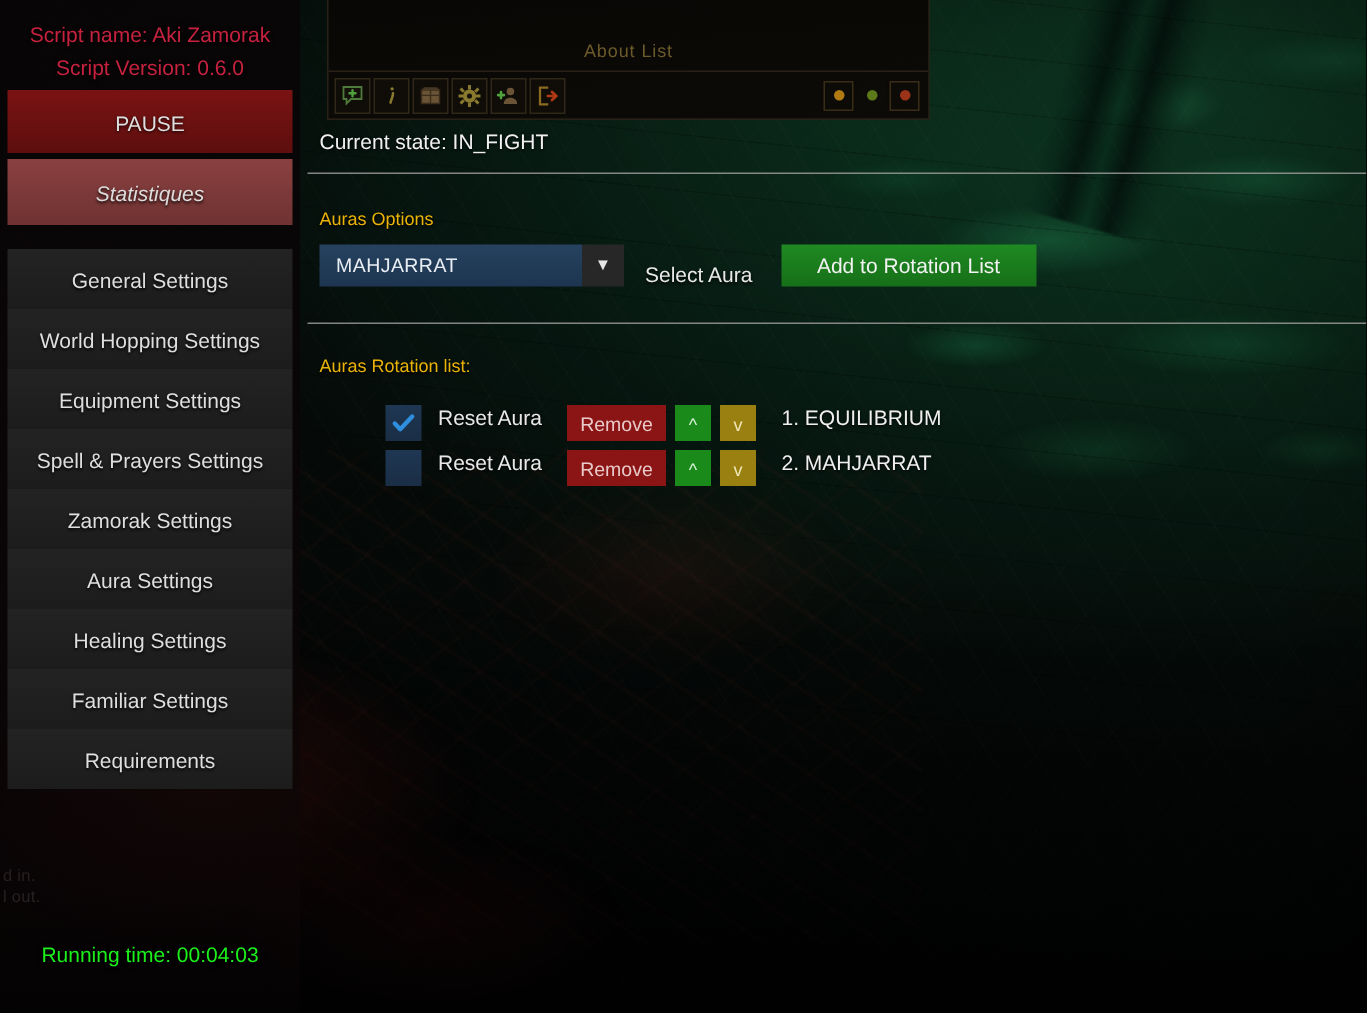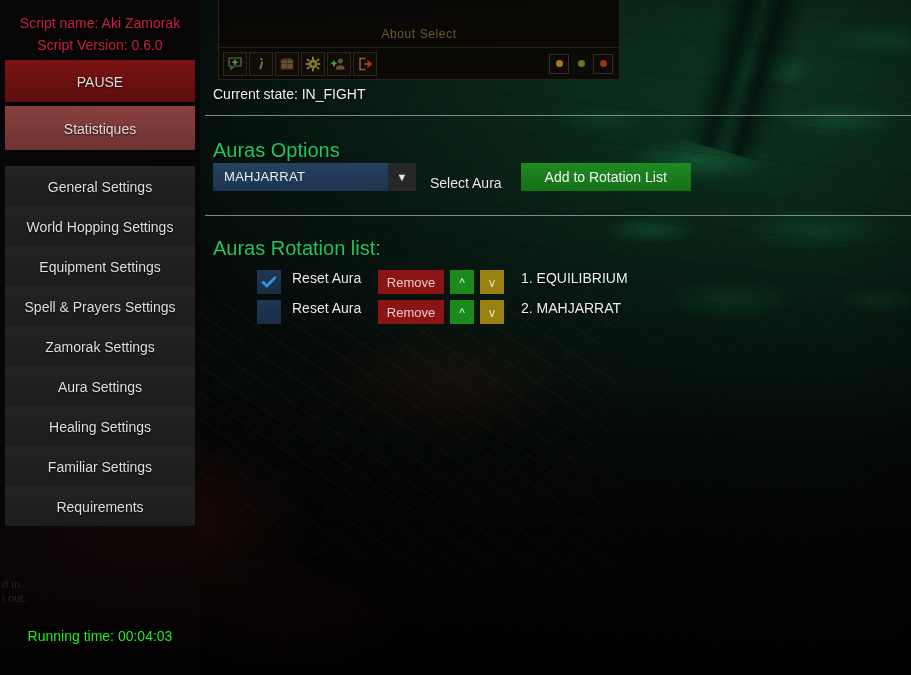--- a/index.html
+++ b/index.html
@@ -144,20 +144,21 @@
     height: 42px;
     line-height: 42px;
     background: linear-gradient(180deg, #7a1313 0%, #5e0e0e 100%);
     margin-bottom: 4px;
   }
   .btn-stats {
     height: 44px;
     line-height: 44px;
     background: linear-gradient(180deg, #8a4040 0%, #6f3232 100%);
     margin-bottom: 16px;
+    font-style: italic;
   }
   .nav-btn {
     height: 40px;
     line-height: 40px;
     background: linear-gradient(180deg, #232323 0%, #1c1c1c 100%);
     margin-bottom: 0;
   }
 
   .running-time {
     position: absolute;
@@ -245,22 +246,22 @@
     position: absolute;
     left: 5px;
     width: 706px;
     height: 1px;
     background: #9a9a9a;
     opacity: .85;
   }
   .section-label {
     position: absolute;
     left: 13px;
-    color: #22c55e;
-    font-size: 20px;
+    color: #eab308;
+    font-size: 12px;
     text-shadow: 0 1px 2px rgba(0,0,0,.9);
   }
 
   
   .aura-row {
     position: absolute;
     left: 13px; top: 163px;
     display: flex;
     align-items: center;
   }
@@ -378,21 +379,21 @@
   <div class="bg-pillar"></div>
   <div class="bg-layer bg-stone-cells"></div>
   <div class="bg-red-rubble"></div>
   <div class="bg-red-floor"></div>
   <div class="bg-layer bg-vignette"></div>
 
   <div class="ghost-chat" style="top:578px;">d in.</div>
   <div class="ghost-chat" style="top:592px;">l out.</div>
 
   <div id="clan-window">
-    <div class="clan-title">About Select</div>
+    <div class="clan-title">About List</div>
 
     <div class="clan-toolbar">
 
       <div class="tool-btn">
         <svg width="16" height="16" viewBox="0 0 16 16" aria-hidden="true">
           <path d="M2 2h12v8H7l-3 3v-3H2z" fill="#14110b" stroke="#4e7a3c" stroke-width="1.2"></path>
           <path d="M8 4.2v4M6 6.2h4" stroke="#4fa23c" stroke-width="1.6" stroke-linecap="round"></path>
         </svg>
       </div>
 

